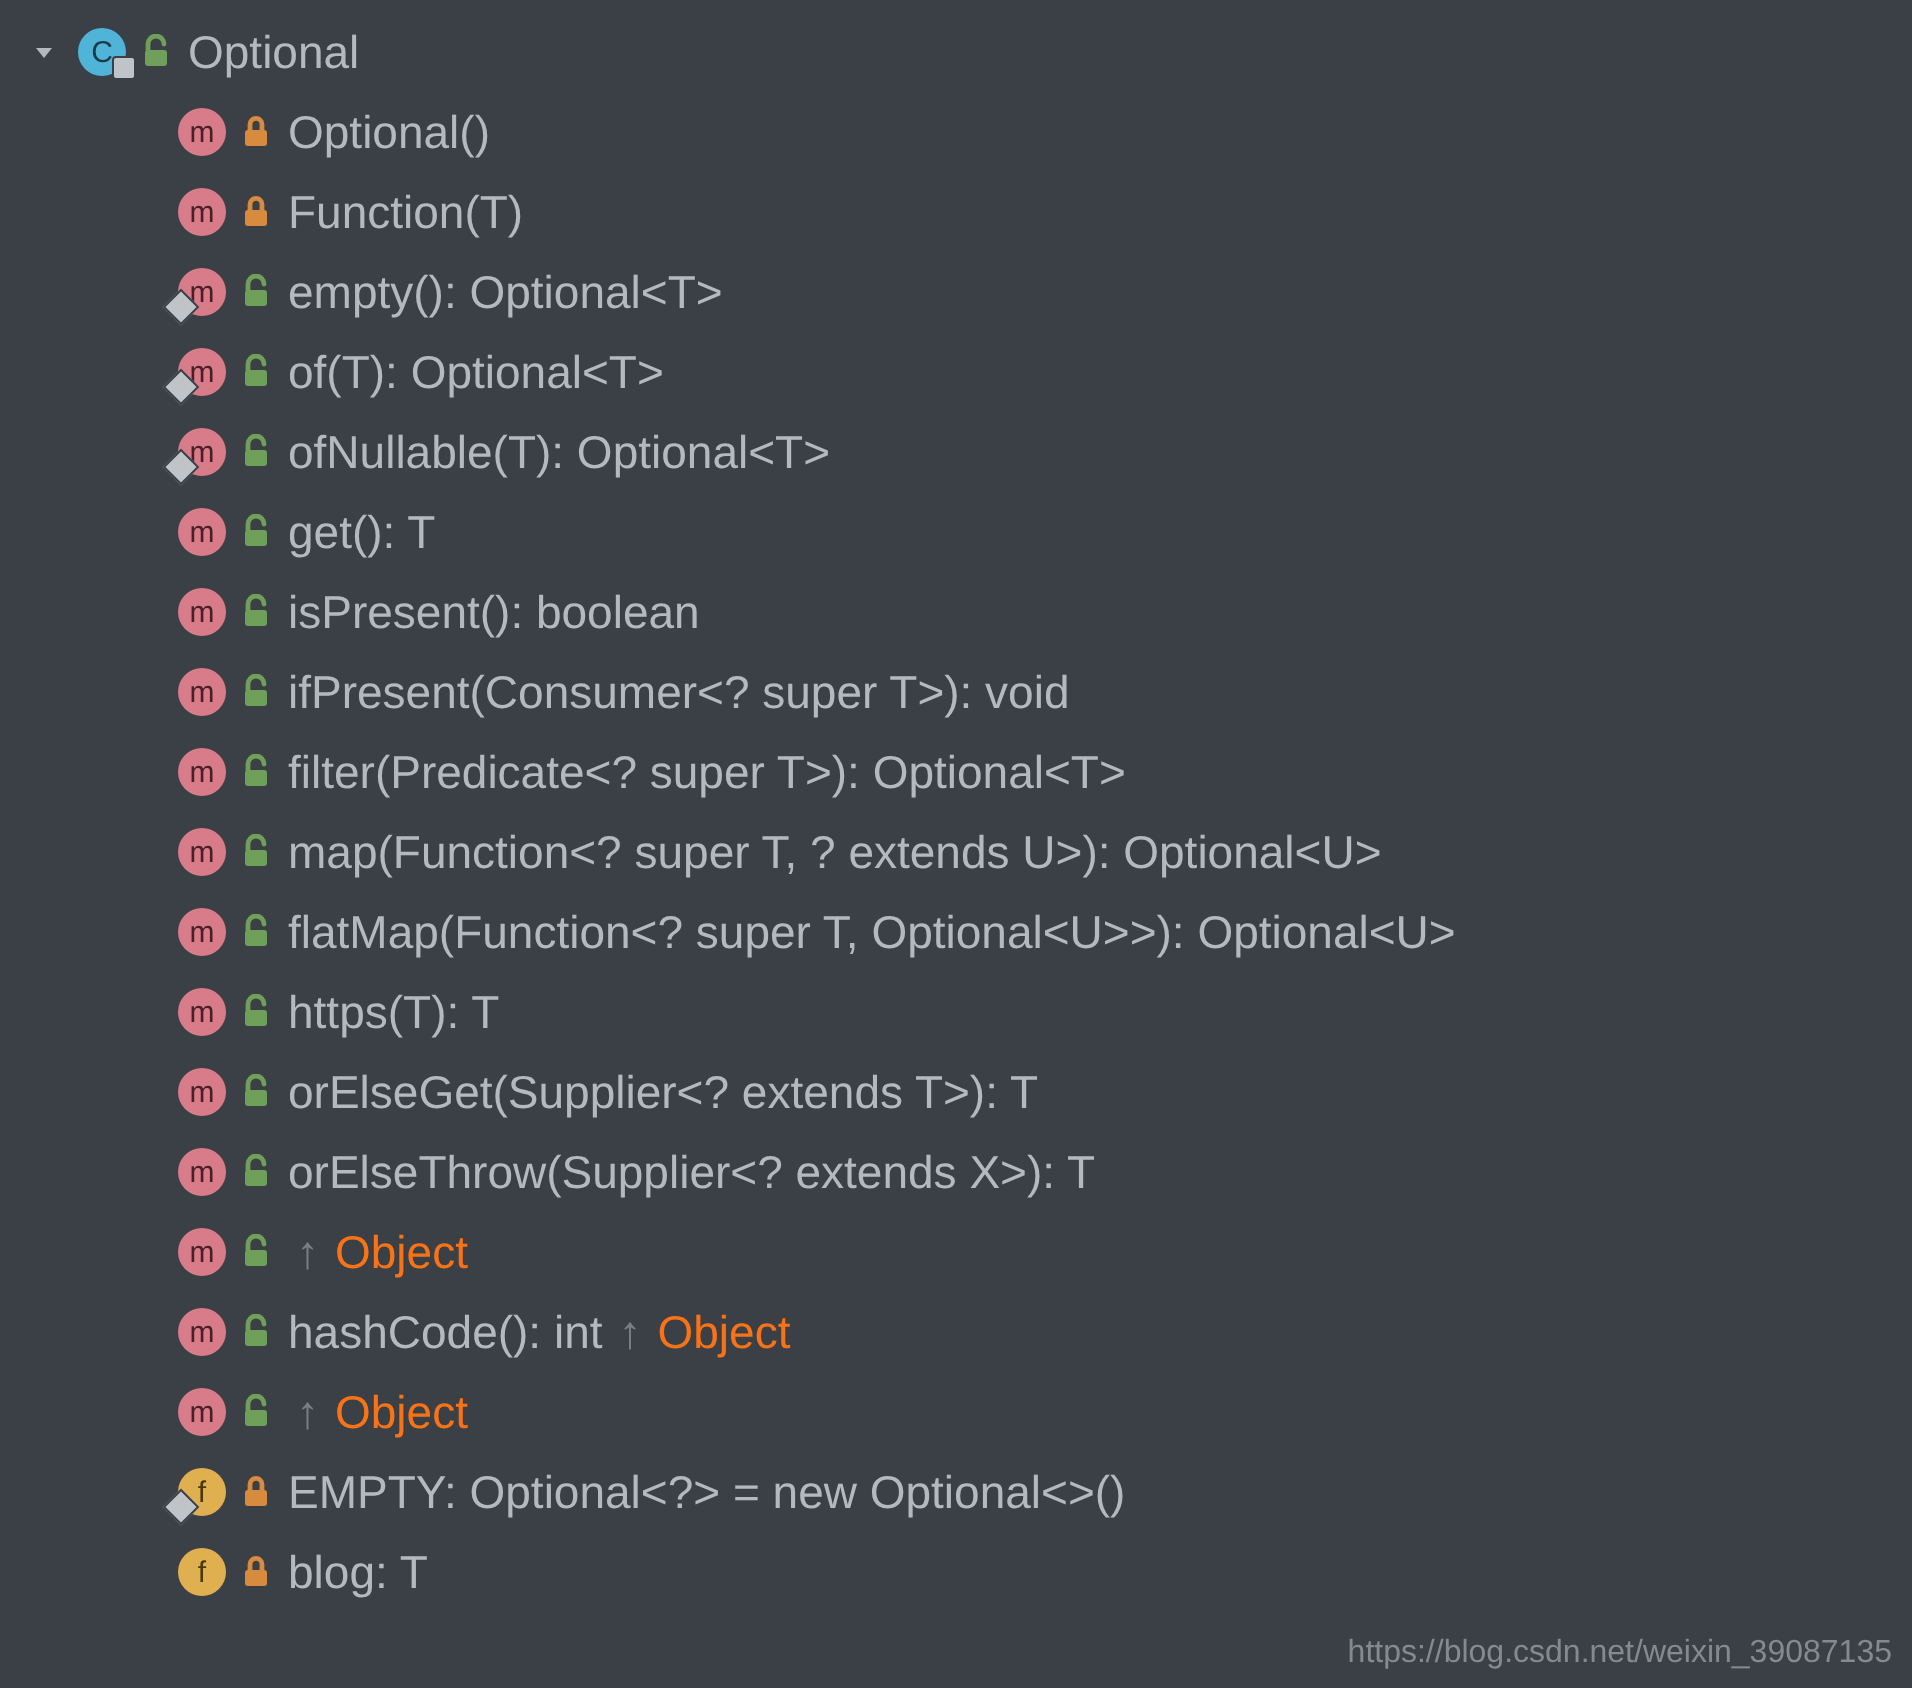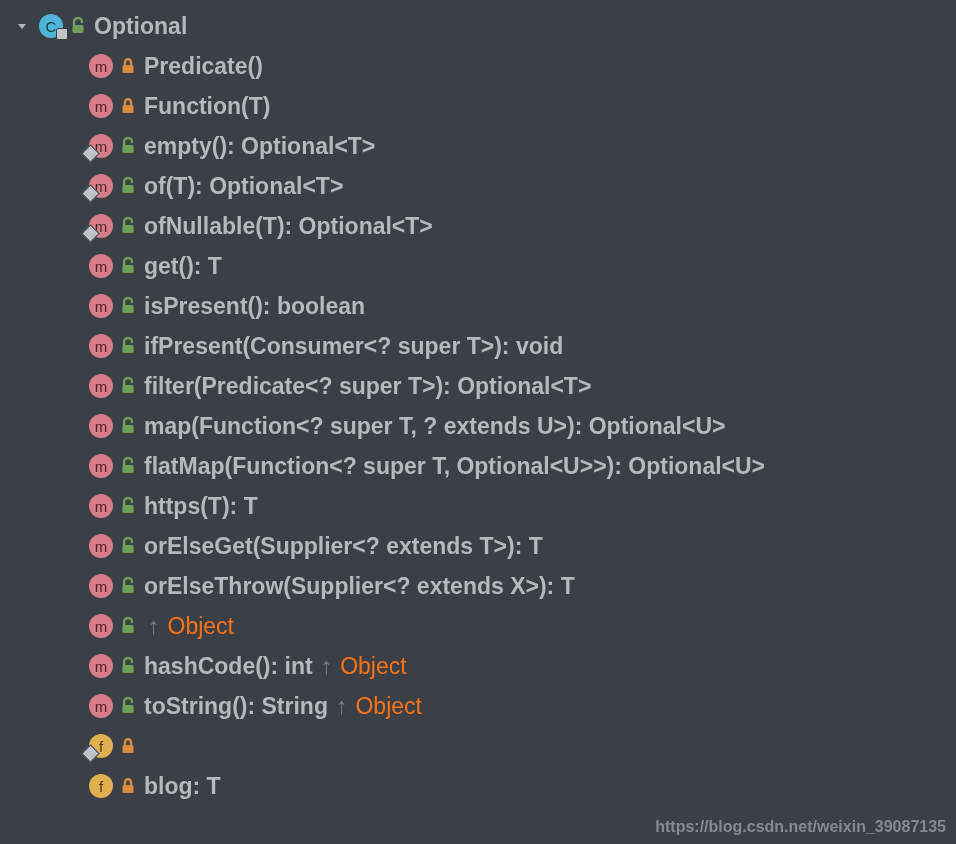--- a/index.html
+++ b/index.html
@@ -43,21 +43,20 @@
     position: relative;
   }
   .lock-slot {
     width: 24px;
     display: inline-flex;
     align-items: center;
     justify-content: center;
   }
   .label {
     margin-left: 4px;
-    font-weight: bold;
   }
   .inherit {
     color: #f97316;
     margin-left: 6px;
   }
   .inherit-arrow {
     color: #7a7f85;
     margin-left: 8px;
     margin-right: 2px;
   }
@@ -107,21 +106,20 @@
   .lock { display:inline-block; }
   .lock svg { display:block; }
 
   .watermark {
     position:absolute;
     right:10px;
     bottom:8px;
     font-size:16px;
     color:#838a92;
     font-family: Arial, sans-serif;
-    font-weight: bold;
   }
 </style>
 </head>
 <body>
 
 <div class="tree">
 
   <div class="row">
     <span class="arrow">
       <svg width="14" height="14" viewBox="0 0 14 14">
@@ -149,21 +147,21 @@
           <span class="badge m">m</span>
         </span>
         <span class="lock-slot">
           <span class="lock">
             <svg width="16" height="18" viewBox="0 0 16 18">
               <path d="M5 8 V5.2 a3 3 0 0 1 6 0 V8" stroke="#d88b3f" stroke-width="2.4" fill="none"></path>
               <rect x="2.5" y="8" width="11" height="8" rx="1.5" fill="#d88b3f"></rect>
             </svg>
           </span>
         </span>
-        <span class="label">Predicate()</span>
+        <span class="label">Optional()</span>
       </div>
       <div class="row child">
         <span class="icon-slot">
           <span class="badge m">m</span>
         </span>
         <span class="lock-slot">
           <span class="lock">
             <svg width="16" height="18" viewBox="0 0 16 18">
               <path d="M5 8 V5.2 a3 3 0 0 1 6 0 V8" stroke="#d88b3f" stroke-width="2.4" fill="none"></path>
               <rect x="2.5" y="8" width="11" height="8" rx="1.5" fill="#d88b3f"></rect>
@@ -379,37 +377,37 @@
           <span class="badge m">m</span>
         </span>
         <span class="lock-slot">
           <span class="lock">
             <svg width="16" height="18" viewBox="0 0 16 18">
               <path d="M4 8 V5 a4 4 0 0 1 8 0" stroke="#6fa05a" stroke-width="2.4" fill="none" stroke-linecap="round"></path>
               <rect x="2.5" y="8" width="11" height="8" rx="1.5" fill="#6fa05a"></rect>
             </svg>
           </span>
         </span>
-        <span class="label">toString(): String</span>
         <span class="inherit-arrow">↑</span>
         <span class="inherit">Object</span>
       </div>
       <div class="row child">
         <span class="icon-slot">
           <span class="badge f">f</span>
           <span class="static-mark"></span>
         </span>
         <span class="lock-slot">
           <span class="lock">
             <svg width="16" height="18" viewBox="0 0 16 18">
               <path d="M5 8 V5.2 a3 3 0 0 1 6 0 V8" stroke="#d88b3f" stroke-width="2.4" fill="none"></path>
               <rect x="2.5" y="8" width="11" height="8" rx="1.5" fill="#d88b3f"></rect>
             </svg>
           </span>
         </span>
+        <span class="label">EMPTY: Optional&lt;?&gt; = new Optional&lt;&gt;()</span>
       </div>
       <div class="row child">
         <span class="icon-slot">
           <span class="badge f">f</span>
         </span>
         <span class="lock-slot">
           <span class="lock">
             <svg width="16" height="18" viewBox="0 0 16 18">
               <path d="M5 8 V5.2 a3 3 0 0 1 6 0 V8" stroke="#d88b3f" stroke-width="2.4" fill="none"></path>
               <rect x="2.5" y="8" width="11" height="8" rx="1.5" fill="#d88b3f"></rect>

